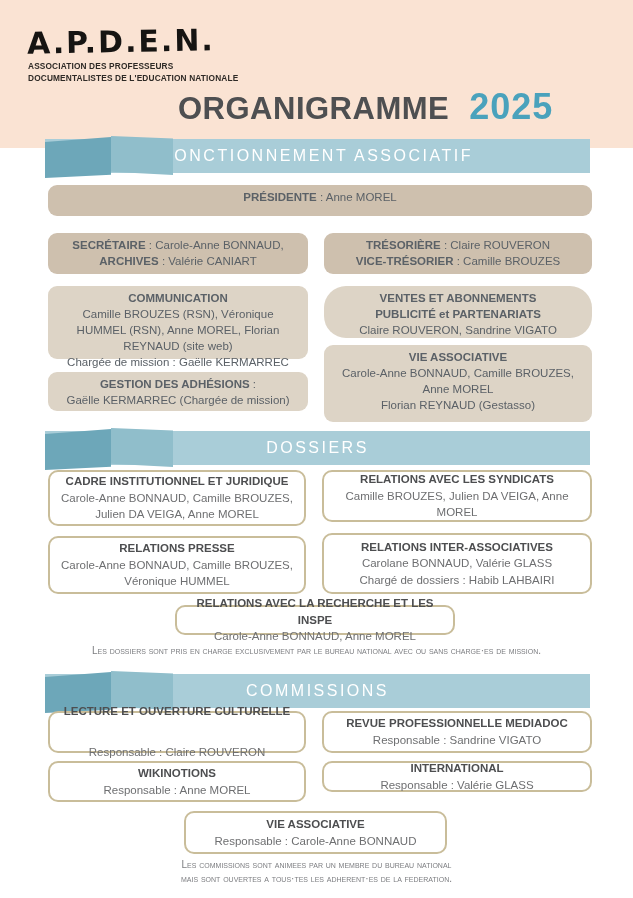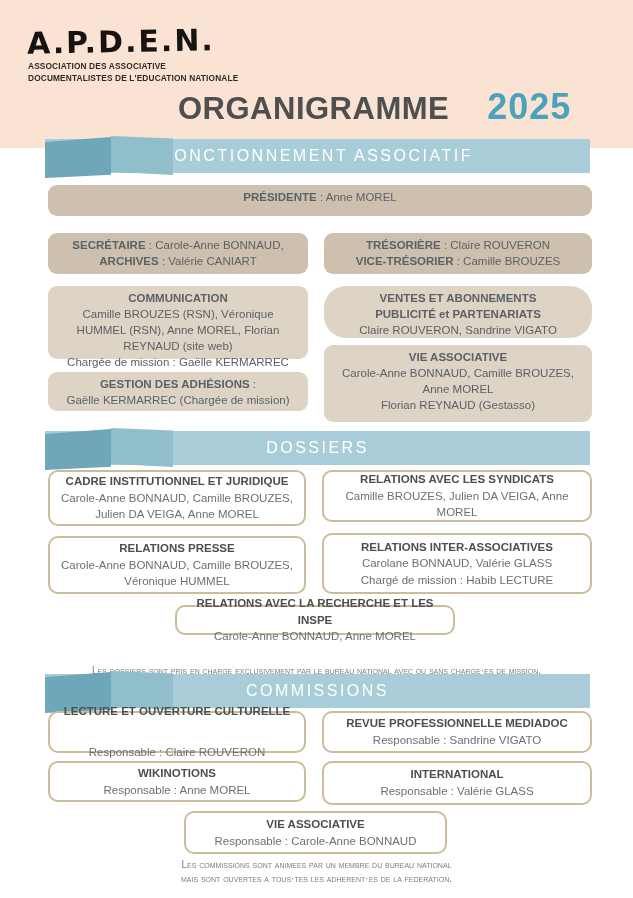--- a/index.html
+++ b/index.html
@@ -5,21 +5,21 @@
   html,body{margin:0;padding:0;background:#fff;}
   .page{position:relative;width:633px;height:898px;background:#ffffff;overflow:hidden;
         font-family:"Liberation Sans", sans-serif;}
 
   
   .header{position:absolute;left:0;top:0;width:633px;height:148px;background:#fae3d3;}
   .logo{position:absolute;left:27px;top:24px;font-family:"DejaVu Sans", sans-serif;
         font-weight:900;font-size:30px;letter-spacing:2px;color:#161412;transform:rotate(-1deg);}
   .logo-sub{position:absolute;left:28px;top:61px;font-size:8.3px;font-weight:bold;
         color:#2e2a26;line-height:1.4;letter-spacing:0.15px;}
-  .title-row{position:absolute;left:178px;top:86px;display:flex;gap:38px;align-items:baseline;}
+  .title-row{position:absolute;left:178px;top:86px;display:flex;gap:20px;align-items:baseline;}
   .main-title{font-size:31px;font-weight:bold;color:#4e4f51;letter-spacing:0.5px;}
   .year{font-size:36px;font-weight:bold;color:#4aa2bc;letter-spacing:1px;}
 
   
   .ribbon{position:absolute;left:45px;width:545px;height:46px;}
   .ribbon .bar{position:absolute;left:0;top:6px;width:100%;height:34px;background:#a9cdd8;
         color:#ffffff;display:flex;align-items:center;justify-content:center;
         font-size:16px;letter-spacing:2.5px;}
   .ribbon .fold-dark{position:absolute;left:0;top:4px;width:66px;height:41px;background:#6da7b9;
         clip-path:polygon(0 12%, 100% 0, 100% 92%, 0 100%);}
@@ -46,21 +46,21 @@
         font-size:10px;font-variant:small-caps;line-height:1.35;}
 </style>
 </head>
 <body>
 
 <div class="page">
 
   <div class="header">
     <div class="logo">A.P.D.E.N.</div>
     <div class="logo-sub">
-      <div>ASSOCIATION DES ASSOCIATIVE</div>
+      <div>ASSOCIATION DES PROFESSEURS</div>
       <div>DOCUMENTALISTES DE L'EDUCATION NATIONALE</div>
     </div>
     <div class="title-row">
       <span class="main-title">ORGANIGRAMME</span>
       <span class="year">2025</span>
     </div>
   </div>
 
   <div class="ribbon" style="top:133px;">
     <div class="bar">FONCTIONNEMENT ASSOCIATIF</div>
@@ -123,29 +123,29 @@
   </div>
 
   <div class="whitebox" style="left:48px;top:536px;width:258px;height:58px;">
     <div class="wtitle">RELATIONS PRESSE</div>
     <div class="wbody">Carole-Anne BONNAUD, Camille BROUZES, Véronique HUMMEL</div>
   </div>
 
   <div class="whitebox" style="left:322px;top:533px;width:270px;height:61px;">
     <div class="wtitle">RELATIONS INTER-ASSOCIATIVES</div>
     <div class="wbody">Carolane BONNAUD, Valérie GLASS</div>
-    <div class="wbody">Chargé de mission : Habib LECTURE</div>
+    <div class="wbody">Chargé de dossiers : Habib LAHBAIRI</div>
   </div>
 
   <div class="whitebox" style="left:175px;top:605px;width:280px;height:30px;">
     <div class="wtitle">RELATIONS AVEC LA RECHERCHE ET LES INSPE</div>
     <div class="wbody">Carole-Anne BONNAUD, Anne MOREL</div>
   </div>
 
-  <div class="note" style="top:664px;">Les dossiers sont pris en charge exclusivement par le bureau national avec ou sans charge·es de mission.</div>
+  <div class="note" style="top:644px;">Les dossiers sont pris en charge exclusivement par le bureau national avec ou sans charge·es de mission.</div>
 
   <div class="ribbon" style="top:668px;">
     <div class="bar">COMMISSIONS</div>
     <div class="fold-mid"></div>
     <div class="fold-dark"></div>
   </div>
 
   <div class="whitebox" style="left:48px;top:711px;width:258px;height:42px;gap:24px;">
     <div class="wtitle">LECTURE ET OUVERTURE CULTURELLE</div>
     <div class="wbody">Responsable : Claire ROUVERON</div>
@@ -154,21 +154,21 @@
   <div class="whitebox" style="left:322px;top:711px;width:270px;height:42px;">
     <div class="wtitle">REVUE PROFESSIONNELLE MEDIADOC</div>
     <div class="wbody">Responsable : Sandrine VIGATO</div>
   </div>
 
   <div class="whitebox" style="left:48px;top:761px;width:258px;height:41px;">
     <div class="wtitle">WIKINOTIONS</div>
     <div class="wbody">Responsable : Anne MOREL</div>
   </div>
 
-  <div class="whitebox" style="left:322px;top:761px;width:270px;height:44px;">
+  <div class="whitebox" style="left:322px;top:761px;width:270px;height:31px;">
     <div class="wtitle">INTERNATIONAL</div>
     <div class="wbody">Responsable : Valérie GLASS</div>
   </div>
 
   <div class="whitebox" style="left:184px;top:811px;width:263px;height:43px;">
     <div class="wtitle">VIE ASSOCIATIVE</div>
     <div class="wbody">Responsable : Carole-Anne BONNAUD</div>
   </div>
 
   <div class="note" style="top:858px;">

